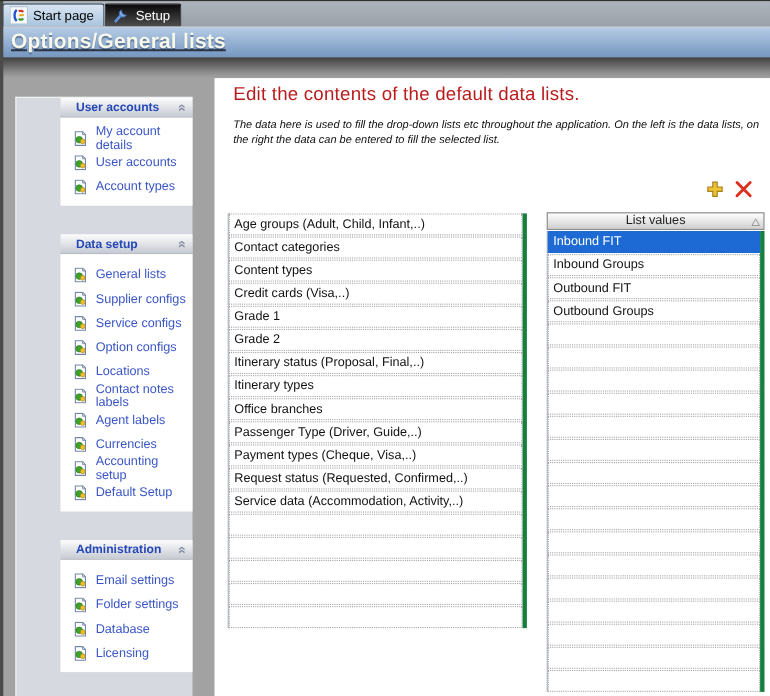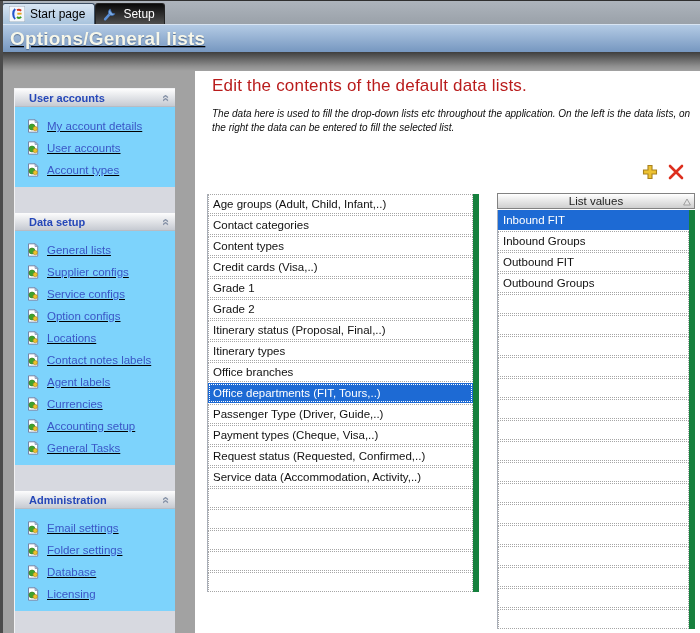--- a/index.html
+++ b/index.html
@@ -20,45 +20,45 @@
 
   
   .titlebar { position:absolute; left:0; top:24px; width:100%; height:28px; background:linear-gradient(#b4cbe5,#7697c0); border-top:1px solid #d8e4f2; z-index:20;text-decoration:underline; }
   .titlebar span { display:block; padding:3px 0 0 10px; font-size:19px; font-weight:bold; color:#f7f7ea; text-shadow:0 1px 1px rgba(70,95,130,.75); letter-spacing:.2px; }
 
   
   .fade-strip { position:absolute; left:0; top:52px; width:100%; height:19px; background:linear-gradient(#3e3e3e,#8f8f8f 75%, #a2a2a2); z-index:5; }
 
   
   .sidebar { position:absolute; left:14px; top:88px; width:161px; bottom:0; background:#d7d9e0; border-left:1px solid #f2f2f4; border-top:1px solid #f2f2f4; z-index:6; }
-  .group { margin-bottom:26px; }
+  .group { margin-bottom:26px;margin-left:40px; }
   .group-header { height:18px; display:flex; align-items:center; justify-content:space-between; padding:0 6px 0 14px; background:linear-gradient(#fdfdfd,#c6cad2); border-bottom:1px solid #b8bcc4; cursor:pointer; }
   .group-header .gtitle { font-size:11px; font-weight:bold; color:#2547b8; }
   .chevrons { display:inline-block; transform:rotate(90deg); color:#8793a8; font-size:13px; font-weight:bold; line-height:10px; }
-  .group-content { background:#7dd3fc; padding:8px 0 6px 0;text-decoration:underline; }
+  .group-content { background:#ffffff; padding:8px 0 6px 0; }
   .side-item { display:flex; align-items:center; gap:7px; height:22px; padding-left:11px; cursor:pointer; }
   .side-item .doc { flex:0 0 14px; width:14px; height:14px; }
   .side-item span.lbl { font-size:11.5px; color:#3a56c6; }
 
   
   .main { position:absolute; left:195px; top:71px; right:0; bottom:0; background:#ffffff; overflow:hidden; z-index:6; }
   .main h1 { position:absolute; left:17px; top:5px; font-size:17px; font-weight:400; color:#b91c1c; letter-spacing:.2px; }
   .main .desc { position:absolute; left:17px; top:36px; width:487px; font-size:10px; line-height:1.35; color:#0d0d0d;font-style:italic; }
 
   .iconbtn { position:absolute; width:20px; height:20px; cursor:pointer; }
   .btn-add { left:445px; top:91px; }
   .btn-del { left:471px; top:91px; }
 
   
   .gtable { position:absolute; top:122px; }
   .gtable.lists { left:12px; width:272px; }
   .gtable.values { left:302px; width:198px; }
   .thead { position:relative; height:16px; line-height:15px; text-align:center; font-size:11.5px; color:#222; background:linear-gradient(#ffffff,#cfcfcf); border:1px solid #828282; margin-bottom:1px; cursor:pointer; }
   .thead .sort { position:absolute; right:3px; top:4px; }
-  .tbody { border-left:1px solid #aab0ba; border-right:6px solid #15803d; background:#fff; }
+  .tbody { border-left:1px solid #aab0ba; border-right:4px solid #15803d; background:#fff; }
   .trow { height:20px; line-height:19px; border:1px dotted #a6a6a6; margin:1px 0; padding-left:4px; font-size:11.5px; color:#111; white-space:nowrap; overflow:hidden; cursor:pointer; }
   .trow.selected { background:#1d6ad4; color:#fff; border-color:#1d6ad4; }
   .trow.selected.focused { outline:1px dotted #ffffff; outline-offset:-2px; }
   .trow.empty { cursor:default; }
 </style>
 </head>
 <body>
 
 <div class="app">
 
@@ -211,21 +211,21 @@
               </svg>
               <span class="lbl">Accounting setup</span>
             </div>
             <div class="side-item">
               <svg class="doc" viewBox="0 0 14 14">
                 <path d="M2.5,0.8 h6.6 l2.6,2.6 v9.8 h-9.2 z" fill="#ffffff" stroke="#7587a8" stroke-width="1"></path>
                 <path d="M9.1,0.8 l2.6,2.6 h-2.6 z" fill="#dfe6f0" stroke="#7587a8" stroke-width="0.8"></path>
                 <circle cx="6" cy="8" r="3" fill="#3fa32b" stroke="#2a7a1a" stroke-width="0.6"></circle>
                 <circle cx="9.2" cy="9.6" r="2.2" fill="#ecc22a" stroke="#a8821e" stroke-width="0.6"></circle>
               </svg>
-              <span class="lbl">General Tasks</span>
+              <span class="lbl">Default Setup</span>
             </div>
           </div>
         </div>
         <div class="group">
           <div class="group-header">
             <span class="gtitle">Administration</span>
             <span class="chevrons">«</span>
           </div>
           <div class="group-content">
             <div class="side-item">
@@ -284,21 +284,20 @@
       <div class="tbody" id="lists-body">
           <div class="trow">Age groups (Adult, Child, Infant,..)</div>
           <div class="trow">Contact categories</div>
           <div class="trow">Content types</div>
           <div class="trow">Credit cards (Visa,..)</div>
           <div class="trow">Grade 1</div>
           <div class="trow">Grade 2</div>
           <div class="trow">Itinerary status (Proposal, Final,..)</div>
           <div class="trow">Itinerary types</div>
           <div class="trow">Office branches</div>
-          <div class="trow selected focused">Office departments (FIT, Tours,..)</div>
           <div class="trow">Passenger Type (Driver, Guide,..)</div>
           <div class="trow">Payment types (Cheque, Visa,..)</div>
           <div class="trow">Request status (Requested, Confirmed,..)</div>
           <div class="trow">Service data (Accommodation, Activity,..)</div>
           <div class="trow empty"></div>
           <div class="trow empty"></div>
           <div class="trow empty"></div>
           <div class="trow empty"></div>
           <div class="trow empty"></div>
         </div>

